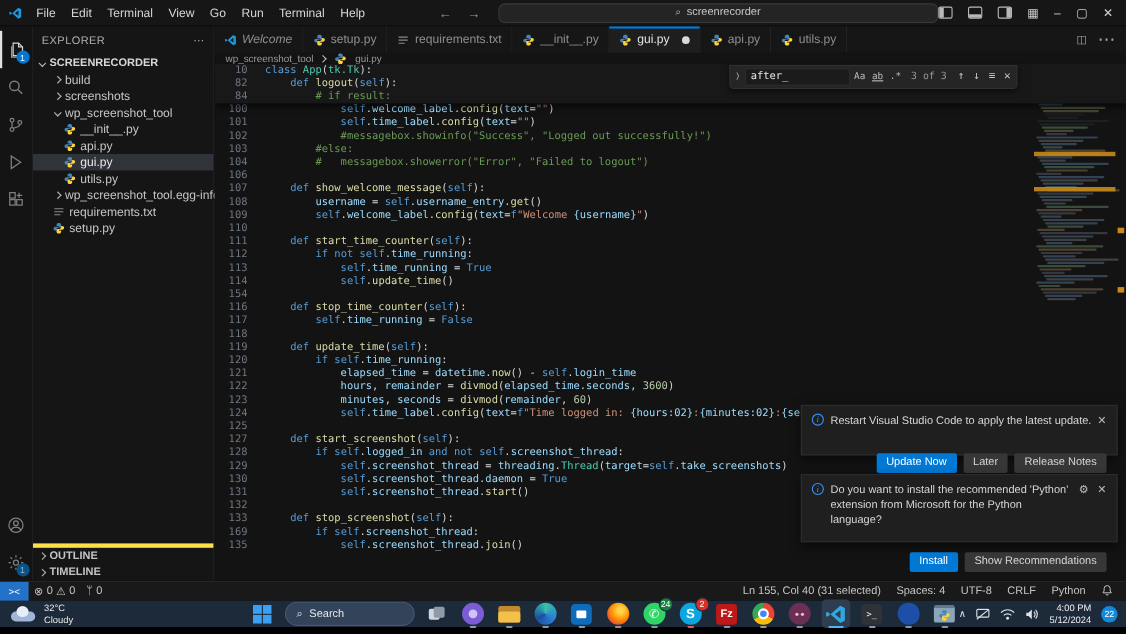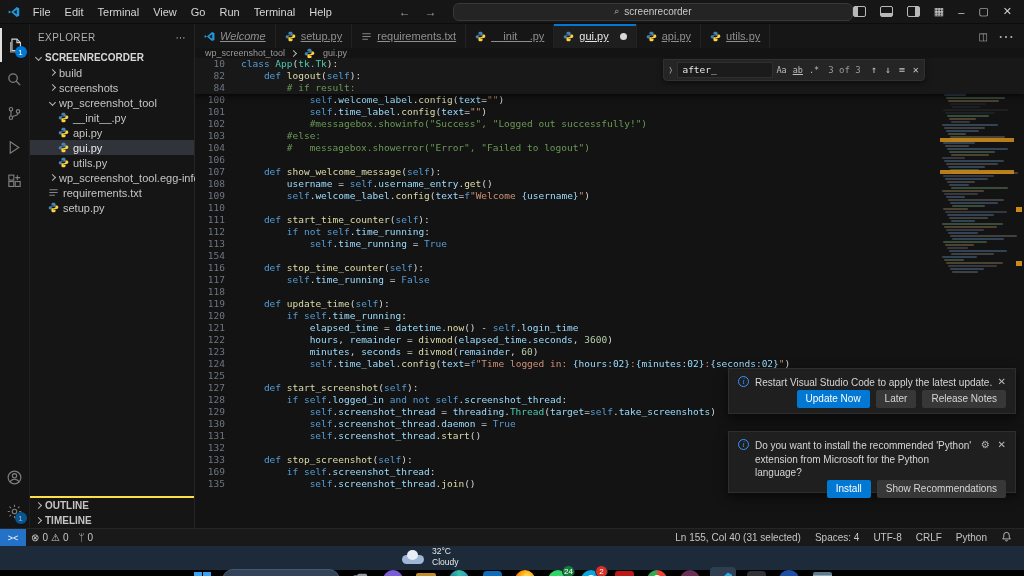--- a/index.html
+++ b/index.html
@@ -35,27 +35,27 @@
   #sidebar-header .more { margin-left:auto; color:#b0b0b0; }
   #tree { flex:1; }
   .tree-row { height:15px; display:flex; align-items:center; color:#c5c5c5; cursor:default; white-space:nowrap; }
   .tree-row.selected { background:#30333a; color:#e8e8e8; }
   .tree-root { font-weight:bold; color:#d8d8d8; font-size:10px; }
   .chev { width:8px; height:8px; position:relative; margin-right:3px; flex:0 0 8px; }
   .chev::before { content:""; position:absolute; left:2px; top:1px; width:4px; height:4px; border-right:1px solid #b5b5b5; border-bottom:1px solid #b5b5b5; }
   .chev.collapsed::before { transform:rotate(-45deg); }
   .chev.expanded::before { transform:rotate(45deg); }
   .tree-ico { width:11px; height:11px; margin-right:4px; flex:0 0 11px; }
-  #sidebar-bottom { border-top:2px solid #fde047; }
+  #sidebar-bottom { border-top:4px solid #fde047; }
   .panel-header { height:15px; display:flex; align-items:center; font-size:10px; font-weight:bold; color:#c5c5c5; padding-left:4px; }
 
   
   #editor { flex:1; position:relative; background:#131313; min-width:0; }
   #tabbar { height:24px; background:#161616; display:flex; align-items:stretch; }
-  .tab { display:flex; align-items:center; gap:5px; padding:0 9px; font-size:11px; color:#8f8f8f; background:#161616; border-right:1px solid #222; position:relative; white-space:nowrap;text-decoration:underline; }
+  .tab { display:flex; align-items:center; gap:5px; padding:0 9px; font-size:11px; color:#8f8f8f; background:#161616; border-right:1px solid #222; position:relative; white-space:nowrap; }
   .tab.active { background:#1e1e1e; color:#e4e4e4; }
   .tab.active::before { content:""; position:absolute; top:0; left:0; right:0; height:2px; background:#0078d4; }
   .tab.italic { font-style:italic; }
   .tab .dot { width:7px; height:7px; border-radius:50%; background:#d8d8d8; margin-left:6px; }
   .tab-ico { width:11px; height:11px; }
   #tabbar-right { margin-left:auto; display:flex; align-items:center; gap:10px; padding-right:10px; color:#aaa; }
   #breadcrumb { height:10px; display:flex; align-items:center; gap:4px; font-size:9px; color:#9a9a9a; padding-left:10px; background:#131313; }
 
   
   #code-area { position:absolute; top:34px; left:0; right:0; bottom:0; overflow:hidden; font-family:"DejaVu Sans Mono", monospace; font-size:9.5px; line-height:12px; }
@@ -79,32 +79,32 @@
   .mm-line { height:2px; margin-bottom:1px; border-radius:1px; }
   .mm-match { position:absolute; left:0; right:0; height:4px; background:#c98a1b; opacity:.9; }
   .ruler-mark { position:absolute; right:2px; width:6px; height:5px; background:#c98a1b; z-index:2; }
 
   
   .toast { position:absolute; right:8px; width:288px; background:#1f1f1f; border:1px solid #2e2e2e; box-shadow:0 4px 10px rgba(0,0,0,.6); z-index:20; padding:7px 9px; font-size:10px; color:#d6d6d6; }
   .toast-top { display:flex; gap:6px; align-items:flex-start; }
   .info-ico { width:11px; height:11px; border-radius:50%; border:1px solid #3794ff; color:#3794ff; font-size:8px; line-height:10px; text-align:center; flex:0 0 11px; font-style:italic; font-family:"Liberation Serif", serif; }
   .toast-msg { flex:1; line-height:1.35; }
   .toast-icons { display:flex; gap:8px; color:#bbb; }
-  .toast-btns { display:flex; justify-content:flex-end; gap:6px; margin-top:0; }
+  .toast-btns { display:flex; justify-content:flex-end; gap:6px; margin-top:22px; }
   .tbtn { height:18px; padding:0 9px; font-size:10px; display:flex; align-items:center; background:#373737; color:#d6d6d6; border:none; border-radius:2px; }
   .tbtn.primary { background:#0078d4; color:#fff; }
 
   
   #statusbar { height:18px; background:#191919; border-top:1px solid #262626; display:flex; align-items:center; font-size:10px; color:#c5c5c5; }
   #remote { height:18px; width:26px; background:#2472c8; color:#fff; display:flex; align-items:center; justify-content:center; font-size:9px; }
   .sb-item { display:flex; align-items:center; gap:3px; padding:0 5px; }
   #sb-right { margin-left:auto; display:flex; align-items:center; gap:14px; padding-right:12px; }
 
   
-  #taskbar { height:24px; background:#1d2a3a; display:flex; align-items:center; position:relative;flex-direction:column; }
+  #taskbar { height:24px; background:#1d2a3a; display:flex; align-items:center; position:relative; }
   #weather { display:flex; align-items:center; gap:6px; padding-left:8px; width:240px; }
   .cloud { width:26px; height:14px; position:relative; }
   .cloud::before { content:""; position:absolute; left:2px; bottom:0; width:22px; height:9px; background:#9fb6d8; border-radius:6px; }
   .cloud::after { content:""; position:absolute; left:7px; bottom:4px; width:11px; height:10px; background:#e8eef7; border-radius:50%; }
   #weather-text { font-size:8.5px; color:#e8e8e8; line-height:1.25; }
   #tb-center { display:flex; align-items:center; gap:7px; }
   .tb-item { width:26px; height:26px; border-radius:4px; display:flex; align-items:center; justify-content:center; position:relative; }
   .tb-item.active-app { background:#2e3e50; }
   .run-dash { position:absolute; bottom:0; left:50%; transform:translateX(-50%); width:6px; height:2px; border-radius:1px; background:#8d98a5; }
   .run-dash.wide { width:14px; background:#53b3f2; }
@@ -366,20 +366,21 @@
           <div class="cline"><span class="num">103</span><span class="src"><span class="tok-p">        </span><span class="tok-c">#else:</span></span></div>
           <div class="cline"><span class="num">104</span><span class="src"><span class="tok-p">        </span><span class="tok-c">#   messagebox.showerror("Error", "Failed to logout")</span></span></div>
           <div class="cline"><span class="num">106</span><span class="src"></span></div>
           <div class="cline"><span class="num">107</span><span class="src"><span class="tok-p">    </span><span class="tok-k">def </span><span class="tok-f">show_welcome_message</span><span class="tok-p">(</span><span class="tok-k">self</span><span class="tok-p">):</span></span></div>
           <div class="cline"><span class="num">108</span><span class="src"><span class="tok-p">        </span><span class="tok-v">username</span><span class="tok-p"> = </span><span class="tok-k">self</span><span class="tok-p">.</span><span class="tok-v">username_entry</span><span class="tok-p">.</span><span class="tok-f">get</span><span class="tok-p">()</span></span></div>
           <div class="cline"><span class="num">109</span><span class="src"><span class="tok-p">        </span><span class="tok-k">self</span><span class="tok-p">.</span><span class="tok-v">welcome_label</span><span class="tok-p">.</span><span class="tok-f">config</span><span class="tok-p">(</span><span class="tok-v">text</span><span class="tok-p">=</span><span class="tok-k">f</span><span class="tok-s">"Welcome </span><span class="tok-v">{username}</span><span class="tok-s">"</span><span class="tok-p">)</span></span></div>
           <div class="cline"><span class="num">110</span><span class="src"></span></div>
           <div class="cline"><span class="num">111</span><span class="src"><span class="tok-p">    </span><span class="tok-k">def </span><span class="tok-f">start_time_counter</span><span class="tok-p">(</span><span class="tok-k">self</span><span class="tok-p">):</span></span></div>
           <div class="cline"><span class="num">112</span><span class="src"><span class="tok-p">        </span><span class="tok-k">if</span><span class="tok-p"> </span><span class="tok-k">not</span><span class="tok-p"> </span><span class="tok-k">self</span><span class="tok-p">.</span><span class="tok-v">time_running</span><span class="tok-p">:</span></span></div>
           <div class="cline"><span class="num">113</span><span class="src"><span class="tok-p">            </span><span class="tok-k">self</span><span class="tok-p">.</span><span class="tok-v">time_running</span><span class="tok-p"> = </span><span class="tok-k">True</span></span></div>
+          <div class="cline"><span class="num">114</span><span class="src"><span class="tok-p">            </span><span class="tok-k">self</span><span class="tok-p">.</span><span class="tok-f">update_time</span><span class="tok-p">()</span></span></div>
           <div class="cline"><span class="num">154</span><span class="src"></span></div>
           <div class="cline"><span class="num">116</span><span class="src"><span class="tok-p">    </span><span class="tok-k">def </span><span class="tok-f">stop_time_counter</span><span class="tok-p">(</span><span class="tok-k">self</span><span class="tok-p">):</span></span></div>
           <div class="cline"><span class="num">117</span><span class="src"><span class="tok-p">        </span><span class="tok-k">self</span><span class="tok-p">.</span><span class="tok-v">time_running</span><span class="tok-p"> = </span><span class="tok-k">False</span></span></div>
           <div class="cline"><span class="num">118</span><span class="src"></span></div>
           <div class="cline"><span class="num">119</span><span class="src"><span class="tok-p">    </span><span class="tok-k">def </span><span class="tok-f">update_time</span><span class="tok-p">(</span><span class="tok-k">self</span><span class="tok-p">):</span></span></div>
           <div class="cline"><span class="num">120</span><span class="src"><span class="tok-p">        </span><span class="tok-k">if</span><span class="tok-p"> </span><span class="tok-k">self</span><span class="tok-p">.</span><span class="tok-v">time_running</span><span class="tok-p">:</span></span></div>
           <div class="cline"><span class="num">121</span><span class="src"><span class="tok-p">            </span><span class="tok-v">elapsed_time</span><span class="tok-p"> = </span><span class="tok-v">datetime</span><span class="tok-p">.</span><span class="tok-f">now</span><span class="tok-p">() - </span><span class="tok-k">self</span><span class="tok-p">.</span><span class="tok-v">login_time</span></span></div>
           <div class="cline"><span class="num">122</span><span class="src"><span class="tok-p">            </span><span class="tok-v">hours</span><span class="tok-p">, </span><span class="tok-v">remainder</span><span class="tok-p"> = </span><span class="tok-f">divmod</span><span class="tok-p">(</span><span class="tok-v">elapsed_time</span><span class="tok-p">.</span><span class="tok-v">seconds</span><span class="tok-p">, </span><span class="tok-n">3600</span><span class="tok-p">)</span></span></div>
           <div class="cline"><span class="num">123</span><span class="src"><span class="tok-p">            </span><span class="tok-v">minutes</span><span class="tok-p">, </span><span class="tok-v">seconds</span><span class="tok-p"> = </span><span class="tok-f">divmod</span><span class="tok-p">(</span><span class="tok-v">remainder</span><span class="tok-p">, </span><span class="tok-n">60</span><span class="tok-p">)</span></span></div>
           <div class="cline"><span class="num">124</span><span class="src"><span class="tok-p">            </span><span class="tok-k">self</span><span class="tok-p">.</span><span class="tok-v">time_label</span><span class="tok-p">.</span><span class="tok-f">config</span><span class="tok-p">(</span><span class="tok-v">text</span><span class="tok-p">=</span><span class="tok-k">f</span><span class="tok-s">"Time logged in: </span><span class="tok-v">{hours:02}</span><span class="tok-s">:</span><span class="tok-v">{minutes:02}</span><span class="tok-s">:</span><span class="tok-v">{seconds:02}</span><span class="tok-s">"</span><span class="tok-p">)</span></span></div>

